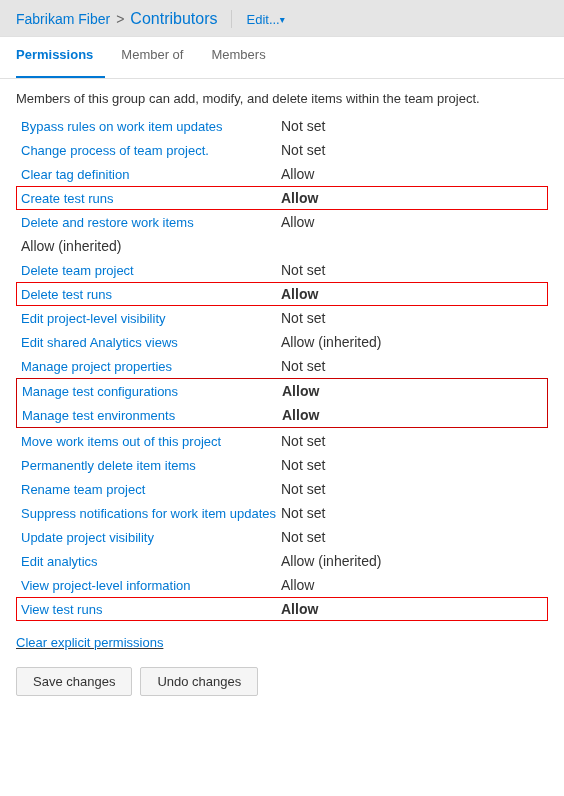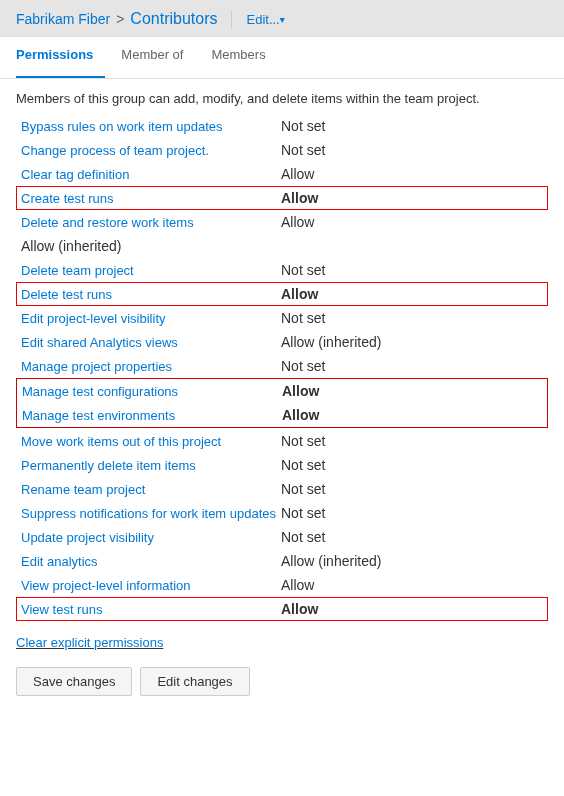--- a/index.html
+++ b/index.html
@@ -250,15 +250,15 @@
         <span class="permission-value bold">Allow</span>
       </div>
     </div>
 
   <div class="clear-link">
     <a href="#">Clear explicit permissions</a>
   </div>
 
   <div class="btn-row">
     <button class="btn">Save changes</button>
-    <button class="btn">Edit changes</button>
+    <button class="btn">Undo changes</button>
   </div>
 </div>
 
 </body></html>

